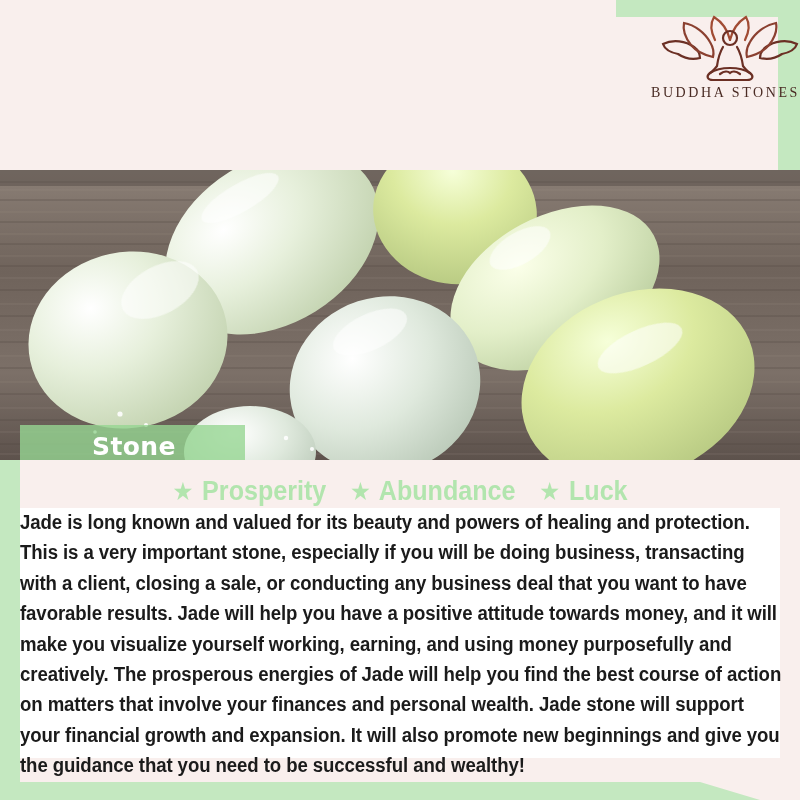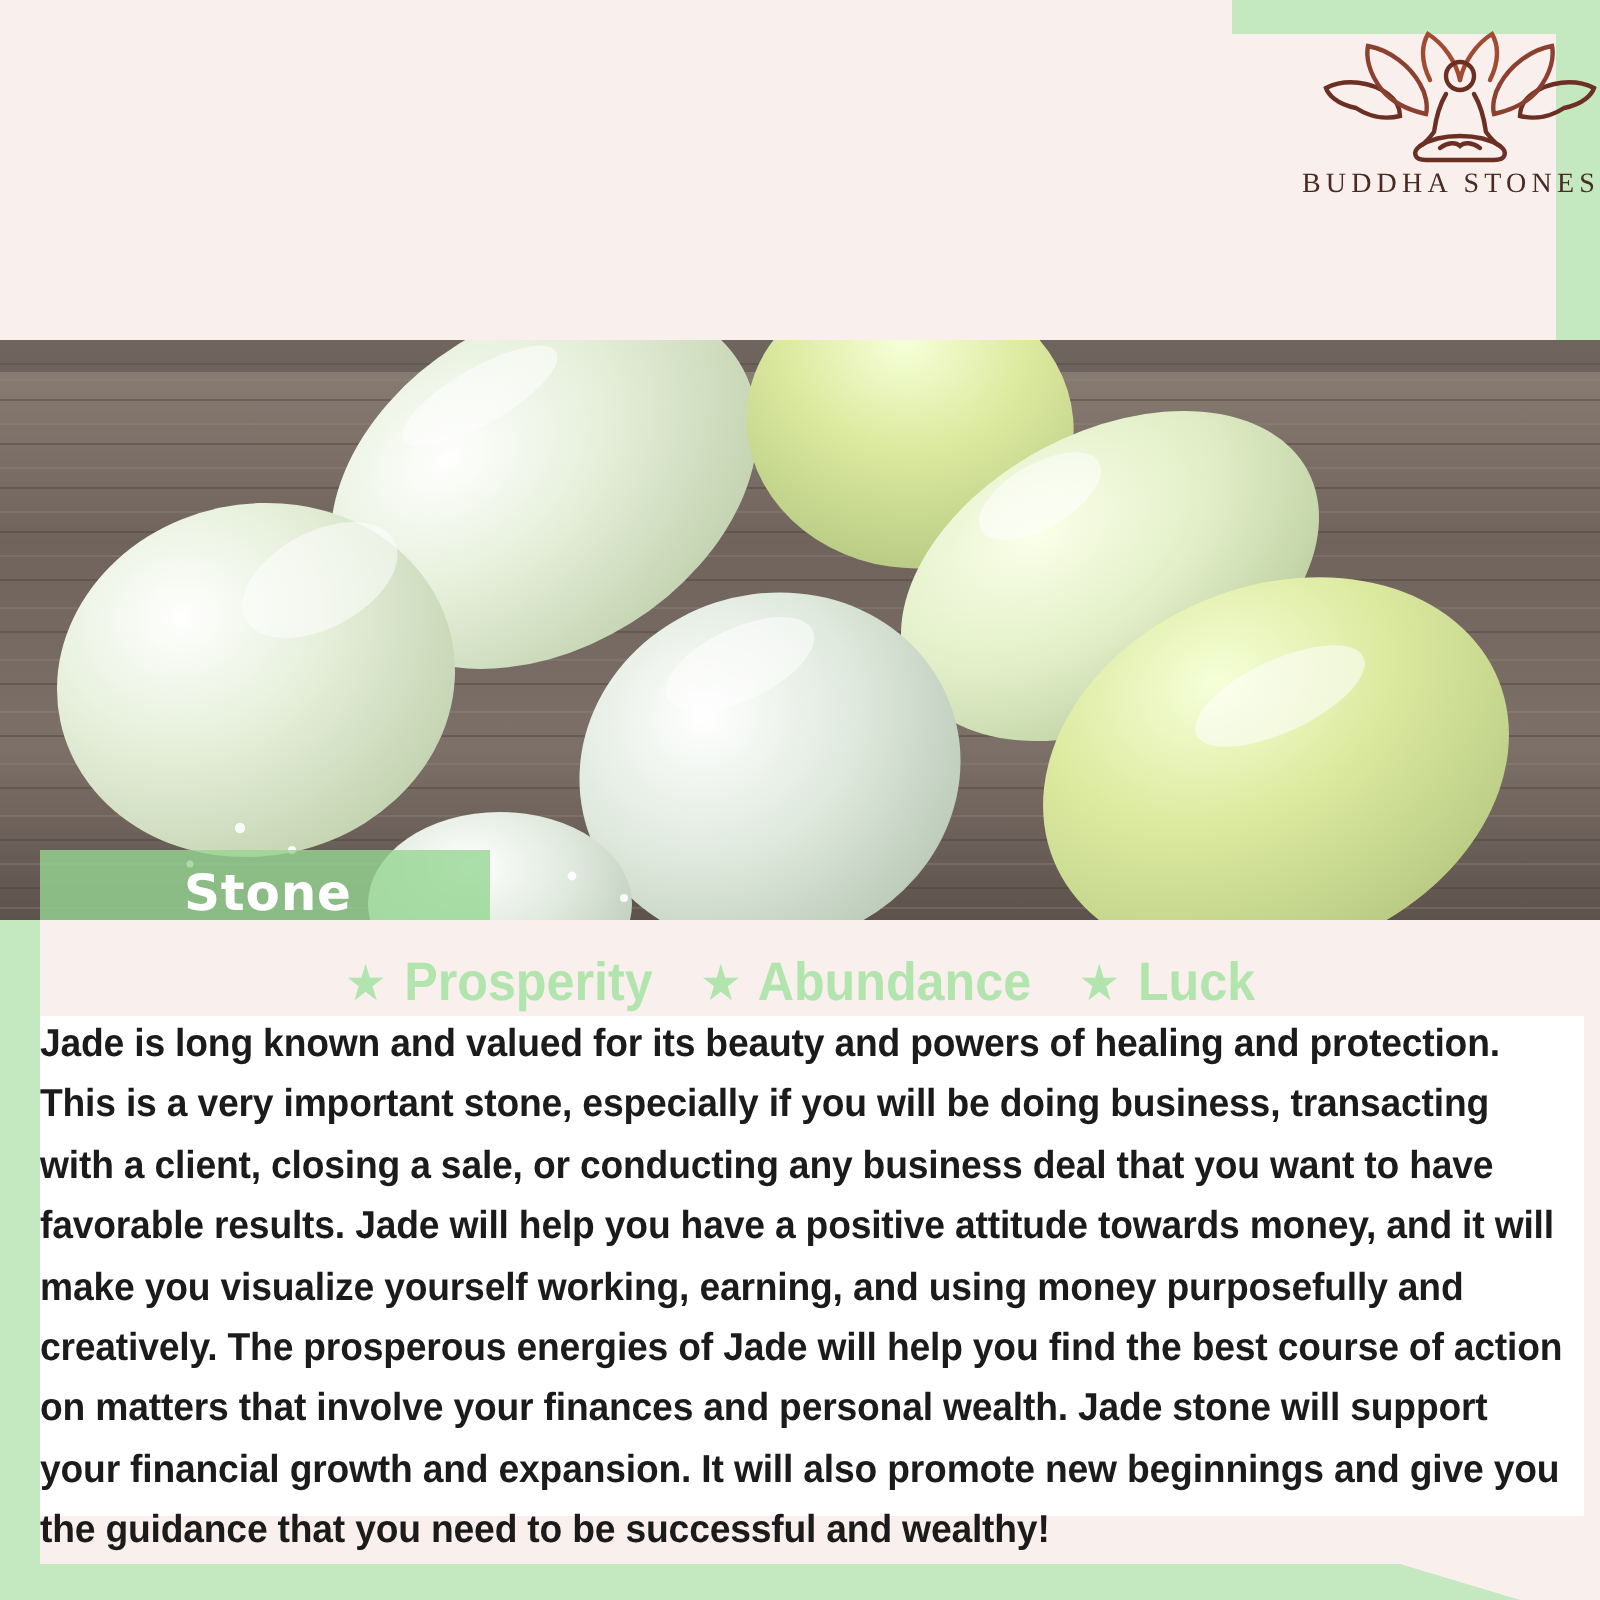--- a/index.html
+++ b/index.html
@@ -87,21 +87,20 @@
     text-align:center;white-space:nowrap;
     font-weight:bold;font-size:27px;color:#b2e5ae;
     transform:scaleX(.93);
   }
   #benefits .star{font-size:25px;margin-right:2px;}
   #benefits .b-item{margin:0 9px;}
 
   #bodywrap{
     position:absolute;left:0;top:48px;width:760px;height:250px;
     background:#ffffff;
-    padding-left:12px;
   }
   #body-text{
     position:absolute;left:0;top:-1px;width:766px;
     font-weight:bold;font-size:19.5px;line-height:30.4px;color:#1b1b1b;
     transform:scaleX(.955);transform-origin:left top;
     letter-spacing:-.1px;
   }
   #body-text .ln{display:block;white-space:nowrap;}
 </style>
 </head>

